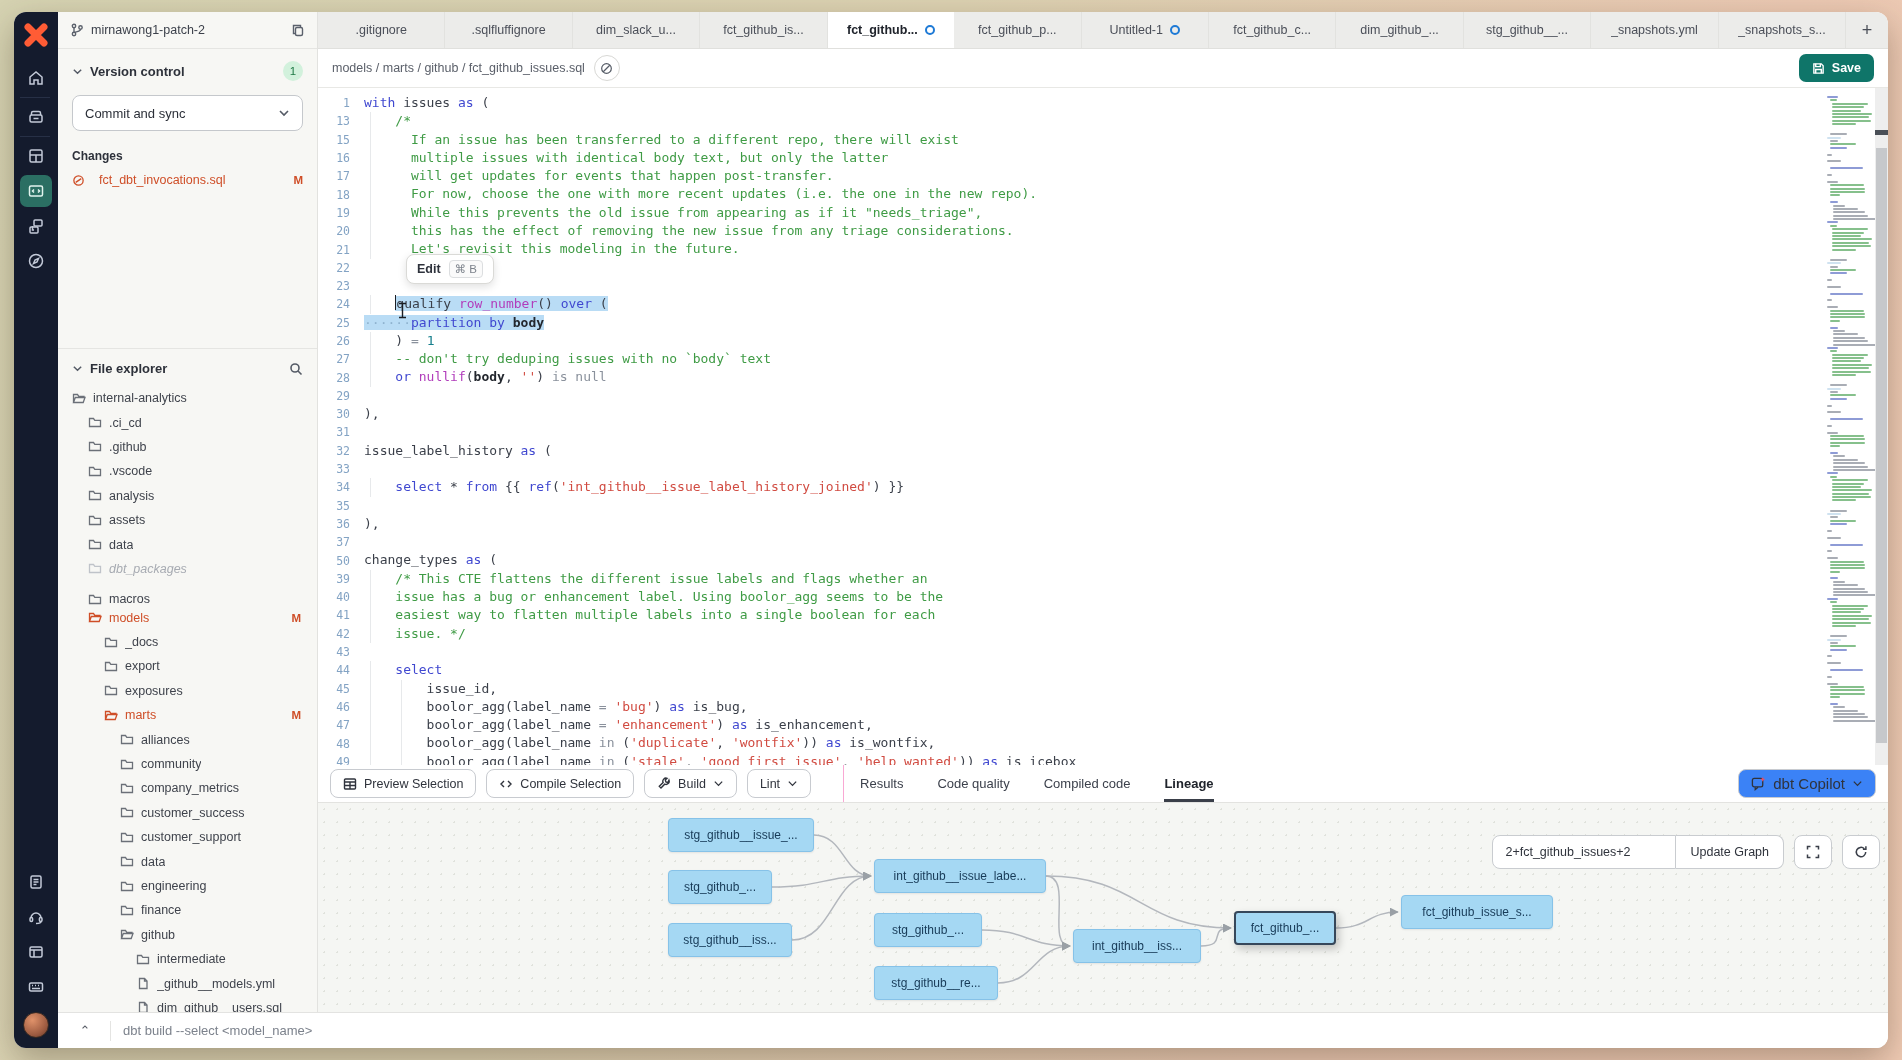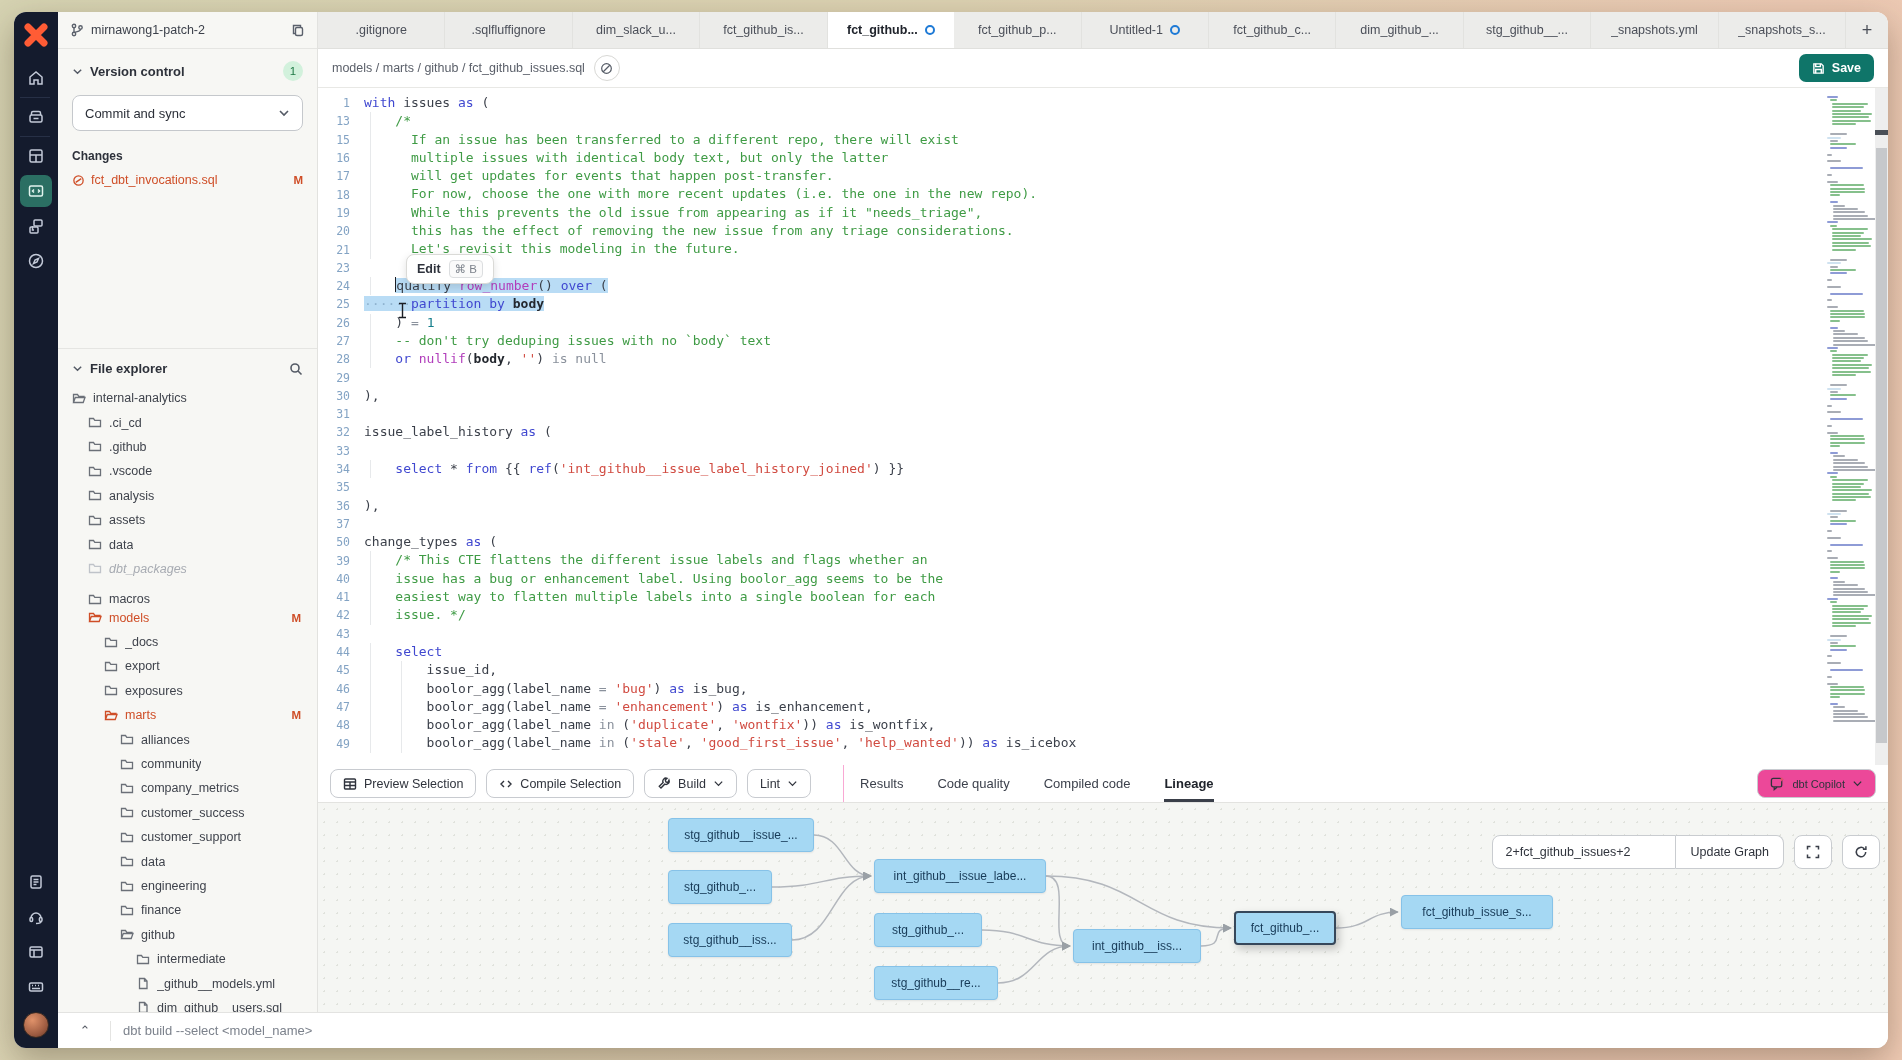--- a/index.html
+++ b/index.html
@@ -27,21 +27,21 @@
   .branch-name{font-size:12.5px;color:#3c414b;flex:1;white-space:nowrap;overflow:hidden;text-overflow:ellipsis}
   .vc{height:300px;flex:0 0 300px;padding:12px 14px;border-bottom:1px solid #e5e5e2}
   .sec-head{display:flex;align-items:center;gap:7px}
   .sec-head svg{stroke:#555b66;fill:none;stroke-width:1.6}
   .sec-title{font-size:13px;font-weight:bold;color:#2d313a;flex:1}
   .badge{min-width:20px;height:20px;border-radius:10px;background:#d2f1dc;color:#1f7a45;font-size:11.5px;display:flex;align-items:center;justify-content:center;padding:0 6px}
   .commit-btn{margin-top:14px;width:100%;height:36px;border:1px solid #c5c8cc;border-radius:8px;background:#fff;display:flex;align-items:center;padding:0 12px;font-size:13px;color:#2b2f38;cursor:pointer}
   .commit-btn span{flex:1;text-align:left}
   .commit-btn svg{stroke:#555b66;fill:none;stroke-width:1.6}
   .changes-label{margin-top:18px;font-size:12px;font-weight:bold;color:#2d313a}
-  .change-row{margin-top:10px;display:flex;align-items:center;gap:6px;cursor:pointer}
+  .change-row{margin-top:10px;display:flex;align-items:center;gap:14px;cursor:pointer}
   .change-row svg{stroke:#cf4e27;fill:none;stroke-width:1.4}
   .change-name{font-size:12.5px;color:#cf4e27;flex:1;white-space:nowrap;overflow:hidden;text-overflow:ellipsis}
   .m-badge{font-size:11.5px;font-weight:bold;color:#cf4e27}
   .explorer{flex:1;min-height:0;padding:12px 14px 0;display:flex;flex-direction:column}
   .tree{margin-top:10px;flex:1;overflow:hidden}
   .tree-row{height:24.4px;display:flex;align-items:center;gap:7px;font-size:12.5px;color:#3f434c;cursor:pointer;white-space:nowrap}
   .tree-row svg{flex:0 0 14px;stroke:#6b7078;fill:none;stroke-width:1.3}
   .tree-row.mod{color:#cf4e27}
   .tree-row.mod svg{stroke:#cf4e27}
   .tree-row.dim{color:#a7abb2;font-style:italic}
@@ -80,21 +80,21 @@
   .vscroll{width:13px;flex:0 0 13px;background:#eeeeee;position:relative}
   .vthumb{position:absolute;left:1px;right:1px;top:60px;height:595px;background:#c6c8cb}
   .vmark{position:absolute;left:0;right:0;top:42px;height:5px;background:#4a4f57}
   
   .toolbar{height:38px;flex:0 0 38px;background:#fff;border-bottom:1px solid #e3e3e0;display:flex;align-items:center;padding:0 12px;gap:10px}
   .tb-btn{height:29px;border:1px solid #c8cbd0;border-radius:8px;background:#fff;display:flex;align-items:center;gap:7px;padding:0 12px;font-size:12.5px;color:#2f333c;cursor:pointer;white-space:nowrap}
   .tb-btn svg{stroke:#2f333c;fill:none;stroke-width:1.4}
   .tb-tabs{display:flex;align-items:center;gap:34px;margin-left:22px;height:100%}
   .tb-tab{font-size:13px;color:#3c414c;cursor:pointer;height:100%;display:flex;align-items:center;border-bottom:3px solid transparent;padding-top:3px}
   .tb-tab.active{color:#20242c;font-weight:bold;border-bottom-color:#3a3f49}
-  .copilot{margin-left:auto;height:29px;border:1px solid #c8cbd0;border-radius:8px;background:#ec4899;display:flex;align-items:center;gap:7px;padding:0 12px;font-size:11px;color:#2f333c;cursor:pointer}
+  .copilot{margin-left:auto;height:29px;border:1px solid #c8cbd0;border-radius:8px;background:#3b82f6;display:flex;align-items:center;gap:7px;padding:0 12px;font-size:15px;color:#2f333c;cursor:pointer}
   .copilot svg{stroke:#2f333c;fill:none;stroke-width:1.4}
   
   .lineage{height:209px;flex:0 0 209px;position:relative;background:#f5f6f3;background-image:radial-gradient(circle,#e0e2dc 1px,transparent 1px);background-size:13px 13px}
   .edges{position:absolute;inset:0;width:100%;height:100%}
   .lnode{position:absolute;height:34px;background:#a5d8f3;border:1px solid #86c2e8;border-radius:4px;display:flex;align-items:center;justify-content:center;font-size:12px;color:#173a57;cursor:pointer;white-space:nowrap;overflow:hidden;padding:0 8px;box-shadow:0 1px 2px rgba(0,0,0,.08)}
   .lnode.selected{border:2px solid #36475a;box-shadow:3px 4px 8px rgba(0,0,0,.22)}
   .lin-controls{position:absolute;top:32px;right:8px;display:flex;align-items:center}
   .lin-sel{width:184px;height:34px;background:#fff;border:1px solid #c9ccd0;border-radius:8px 0 0 8px;display:flex;align-items:center;padding:0 12px;font-size:12.5px;color:#2f333c}
   .lin-update{height:34px;border:1px solid #c9ccd0;border-left:none;border-radius:0 8px 8px 0;background:#fff;padding:0 14px;font-size:12.5px;color:#2f333c;cursor:pointer}
   .lin-ic{width:38px;height:34px;margin-left:10px;border:1px solid #c9ccd0;border-radius:8px;background:#fff;display:flex;align-items:center;justify-content:center;cursor:pointer}
@@ -563,20 +563,24 @@
                 <span class="lnum">19</span>
                 <pre class="code"><span class="c">      While this prevents the old issue from appearing as if it "needs_triage",</span></pre>
               </div>
               <div class="ln g1">
                 <span class="lnum">20</span>
                 <pre class="code"><span class="c">      this has the effect of removing the new issue from any triage considerations.</span></pre>
               </div>
               <div class="ln g1">
                 <span class="lnum">21</span>
                 <pre class="code"><span class="c">      Let's revisit this modeling in the future.</span></pre>
+              </div>
+              <div class="ln g1">
+                <span class="lnum">22</span>
+                <pre class="code"></pre>
               </div>
               <div class="ln g1">
                 <span class="lnum">23</span>
                 <pre class="code"></pre>
               </div>
               <div class="ln g1">
                 <span class="lnum">24</span>
                 <pre class="code"><span class="d">    </span><span class="sel"><span class="caret"></span><span class="d">qualify </span><span class="f">row_number</span><span class="d">()</span><span class="d"> </span><span class="k">over</span><span class="d"> (</span></span></pre>
               </div>
               <div class="ln">

